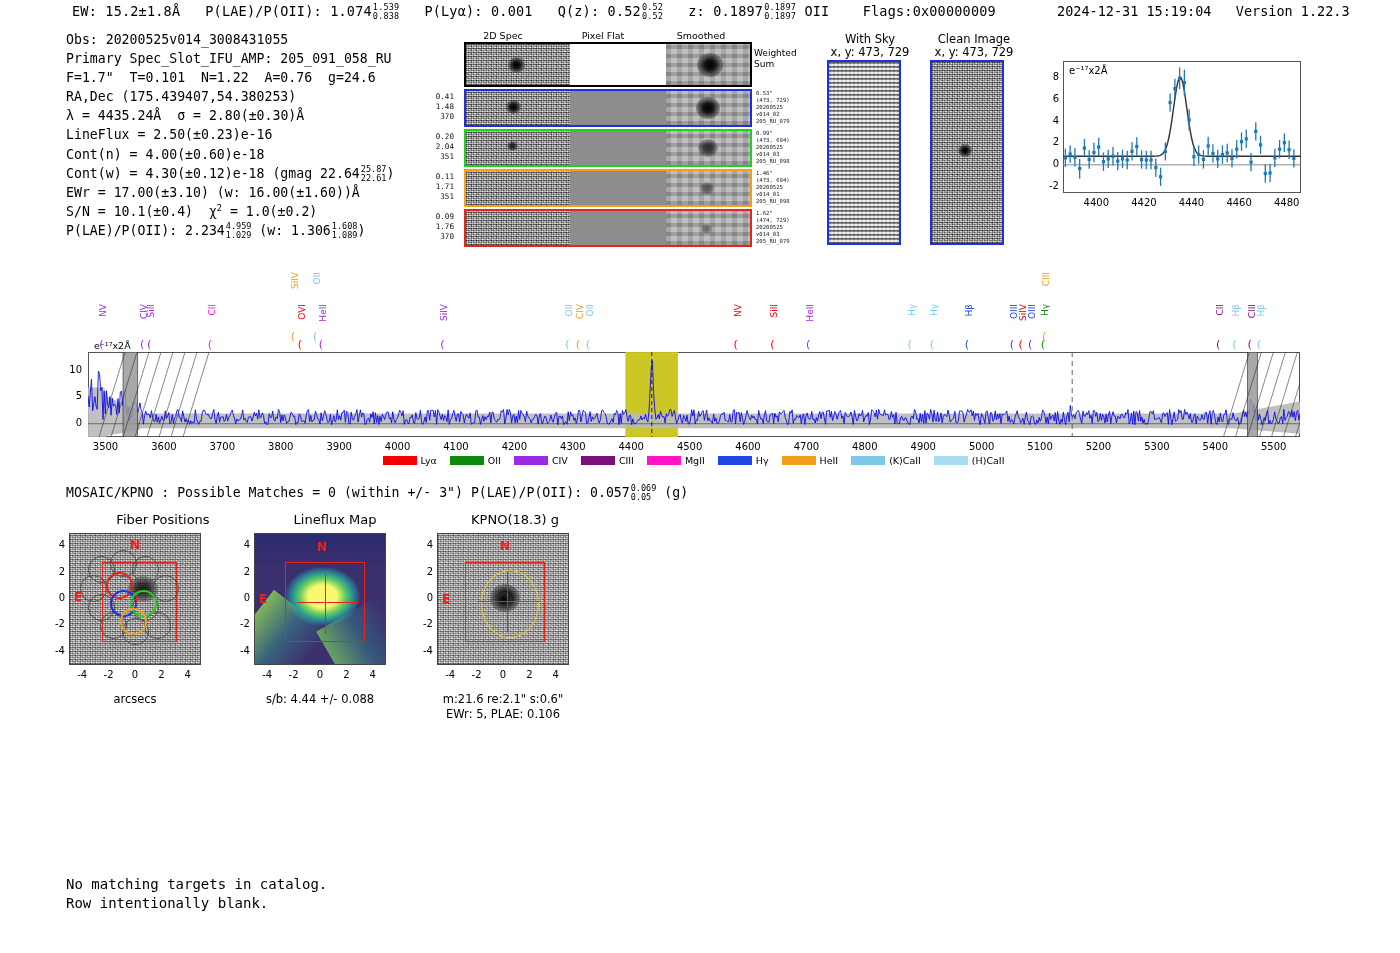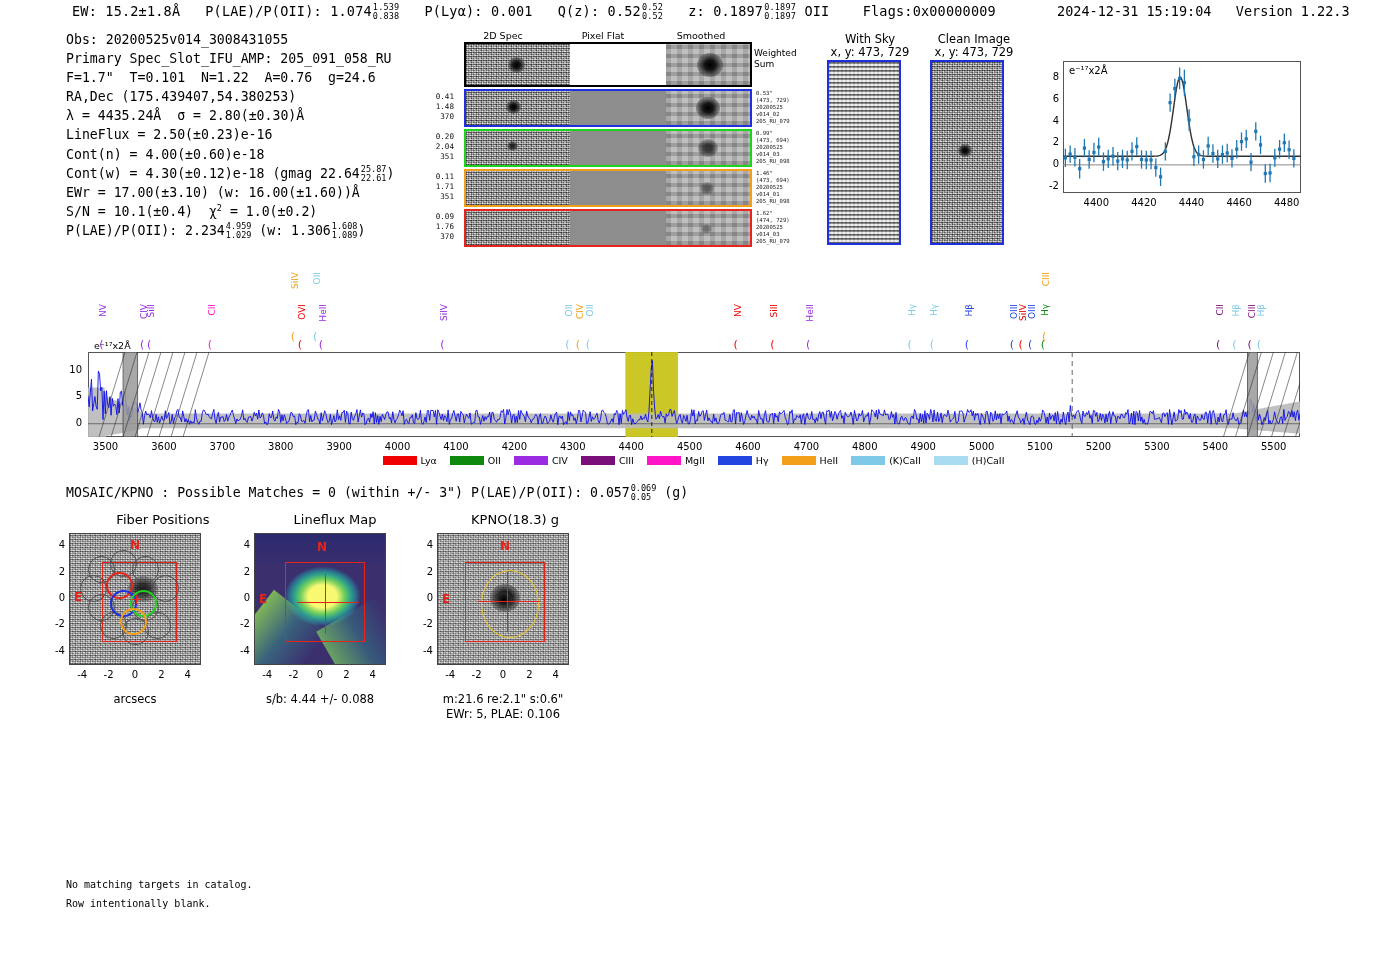--- a/index.html
+++ b/index.html
@@ -74,21 +74,21 @@
       font-family:"DejaVu Sans","Liberation Sans",sans-serif;}
   .imgcap{position:absolute;font-size:11.5px;text-align:center;
       font-family:"DejaVu Sans","Liberation Sans",sans-serif;}
   .fiber{position:absolute;border-radius:50%;border:1.5px solid #4d4d4d;box-sizing:border-box;}
   .redbox{position:absolute;border:1.5px solid #e8231a;box-sizing:border-box;}
   .compass{position:absolute;color:#e8231a;font-size:12px;font-weight:bold;
       font-family:"DejaVu Sans","Liberation Sans",sans-serif;}
   .crossh{position:absolute;background:#e8231a;}
 
   #mosaic-line{left:66px;top:484px;font-size:13.2px;}
-  #bottom-note{left:66px;top:875px;font-size:10px;line-height:19.1px;}
+  #bottom-note{left:66px;top:875px;font-size:14px;line-height:19.1px;}
   #bottom-note div{white-space:pre;}
 </style>
 </head>
 <body>
 
 <div class="abs mono nowrap" id="header-line">
   <span>EW: 15.2±1.8Å</span>&nbsp;&nbsp;
   <span>P(LAE)/P(OII):</span>
   <span>1.074</span><span class="frac"><span>1.539</span><br><span>0.838</span></span>&nbsp;&nbsp;
   <span>P(Lyα): 0.001</span>&nbsp;&nbsp;

